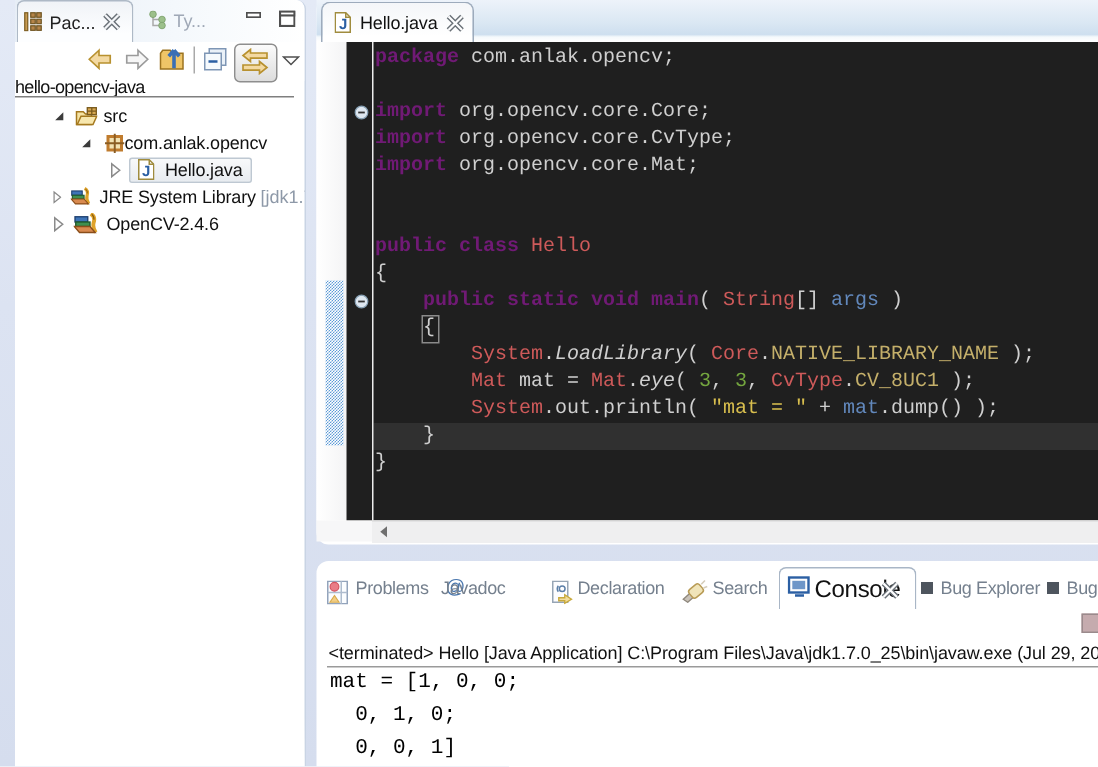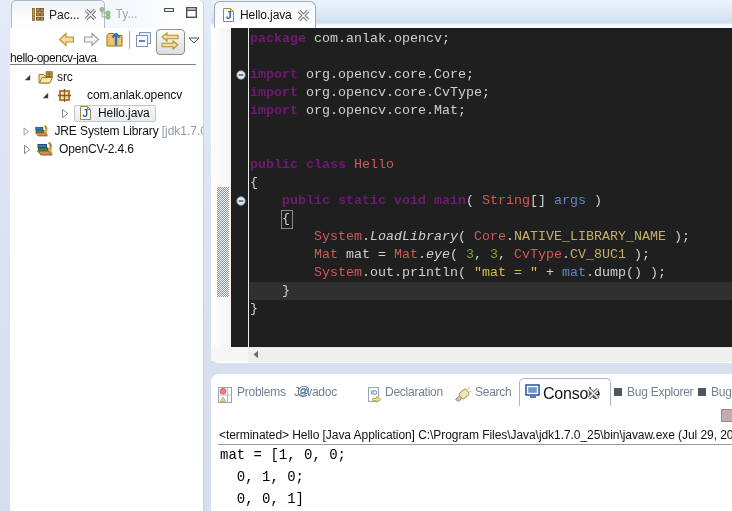--- a/index.html
+++ b/index.html
@@ -7,30 +7,30 @@
   background:linear-gradient(180deg,#E4EAF6 0%,#DCE3F2 40%,#D5DDEE 100%);
   font-family:"Liberation Sans",sans-serif;}
 .abs{position:absolute;}
 
 #lpanel{left:10px;top:0;width:193px;height:511px;background:#FFF;border-radius:0 6px 0 0;
   border-right:1px solid #C9D4E4;overflow:hidden;}
 #lhead{left:0;top:0;width:100%;height:28px;border-radius:0 6px 0 0;
   background:linear-gradient(90deg,#E7EEF6 0%,#F4F8FC 55%,#FFFFFF 100%);}
 .ltab{top:0;height:27px;display:flex;align-items:center;}
 #ltab1{left:1px;width:72px;background:linear-gradient(180deg,#F0F3F7,#FDFEFF 80%);
-  border:1px solid #AEB9C6;border-bottom:none;border-radius:5px 5px 0 0;padding-left:20px;}
+  border:1px solid #AEB9C6;border-bottom:none;border-radius:5px 5px 0 0;padding-left:4px;}
 #ltab1 span{font-size:12px;color:#222;margin-left:5px;}
 #ltab2{left:76px;width:56px;padding-left:4px;justify-content:center;}
 #ltab2 span{font-size:12px;color:#9FA8B6;margin-left:5px;}
 
 #ltool{left:0;top:28px;width:100%;height:26px;background:#FFF;}
 
 #wslabel{left:0px;top:51px;font-size:12px;color:#111;letter-spacing:-0.45px;}
 #wsline{left:0;top:64px;width:186px;height:1px;background:#7F7F7F;}
-.trow{left:4px;height:18px;width:100%;display:flex;align-items:center;font-size:12px;color:#111;white-space:nowrap;overflow:hidden;}
+.trow{left:16px;height:18px;width:100%;display:flex;align-items:center;font-size:12px;color:#111;white-space:nowrap;overflow:hidden;}
 .trow .lbl{letter-spacing:-0.1px;}
 .gray{color:#8E99A8;}
 
 #epanel{left:211px;top:0;width:521px;height:363px;background:#FFF;border-radius:6px 0 0 8px;}
 #ehead{left:0;top:0;width:100%;height:28px;
   background:linear-gradient(180deg,#EDF3FA 0%,#DAE7F3 55%,#CEDFEF 82%,#F5F9FC 88%,#FFFFFF 100%);}
 #etab{left:3px;top:1px;width:100px;height:26px;background:linear-gradient(180deg,#F4F6F9,#FFFFFF 85%);
   border:1px solid #9DABBC;border-bottom:none;border-radius:6px 6px 0 0;display:flex;align-items:center;}
 #etab span{font-size:12px;color:#111;margin-left:6px;letter-spacing:-0.1px;}
 #eruler{left:0;top:28px;width:20px;height:319px;background:linear-gradient(90deg,#FFF,#F4F4F5);}
@@ -143,21 +143,21 @@
     <span class="lbl" style="margin-left:4px">src</span>
   </div>
   <div class="trow abs" style="top:86px">
     <svg width="7" height="7" style="margin-left:28px" viewBox="0 0 7 7">
         <path d="M6.2 0.8 L6.2 6.2 L0.8 6.2 Z" fill="#3B3B3B"></path>
       </svg>
     <svg width="13" height="13" style="margin-left:9px" viewBox="0 0 13 13">
       <rect x="2" y="2" width="9" height="9" fill="#F2E3B3" stroke="#C07C2E" stroke-width="2"></rect>
       <path d="M6.5 0 L6.5 13 M0 6.5 L13 6.5" stroke="#8A5E24" stroke-width="1.3"></path>
     </svg>
-    <span class="lbl" style="margin-left:16px">com.anlak.opencv</span>
+    <span class="lbl" style="margin-left:0">com.anlak.opencv</span>
   </div>
   <div class="trow abs" style="top:104px">
     <svg width="9" height="11" style="margin-left:46px" viewBox="0 0 9 11">
         <path d="M2.5 1.2 L7.8 5.5 L2.5 9.8 Z" fill="#FDFDFD" stroke="#8A8A8A" stroke-width="1"></path>
       </svg>
     <div style="margin-left:5px;height:15px;border:1px solid #BEC8D2;border-radius:2px;background:linear-gradient(180deg,#F8F9FA,#E8ECF0);display:flex;align-items:center;padding:0 5px 0 5px;">
       <svg width="11" height="14" viewBox="0 0 11 14">
         <path d="M0.5 0.5 L7.5 0.5 L10.5 3.5 L10.5 13.5 L0.5 13.5 Z" fill="#FFFFFF" stroke="#A08C3E" stroke-width="1"></path>
         <path d="M7.5 0.5 L7.5 3.5 L10.5 3.5" fill="none" stroke="#A08C3E" stroke-width="1"></path>
         <text x="2.6" y="11" font-size="10" font-weight="bold" fill="#2B5FA3" font-family="Liberation Sans">J</text>

